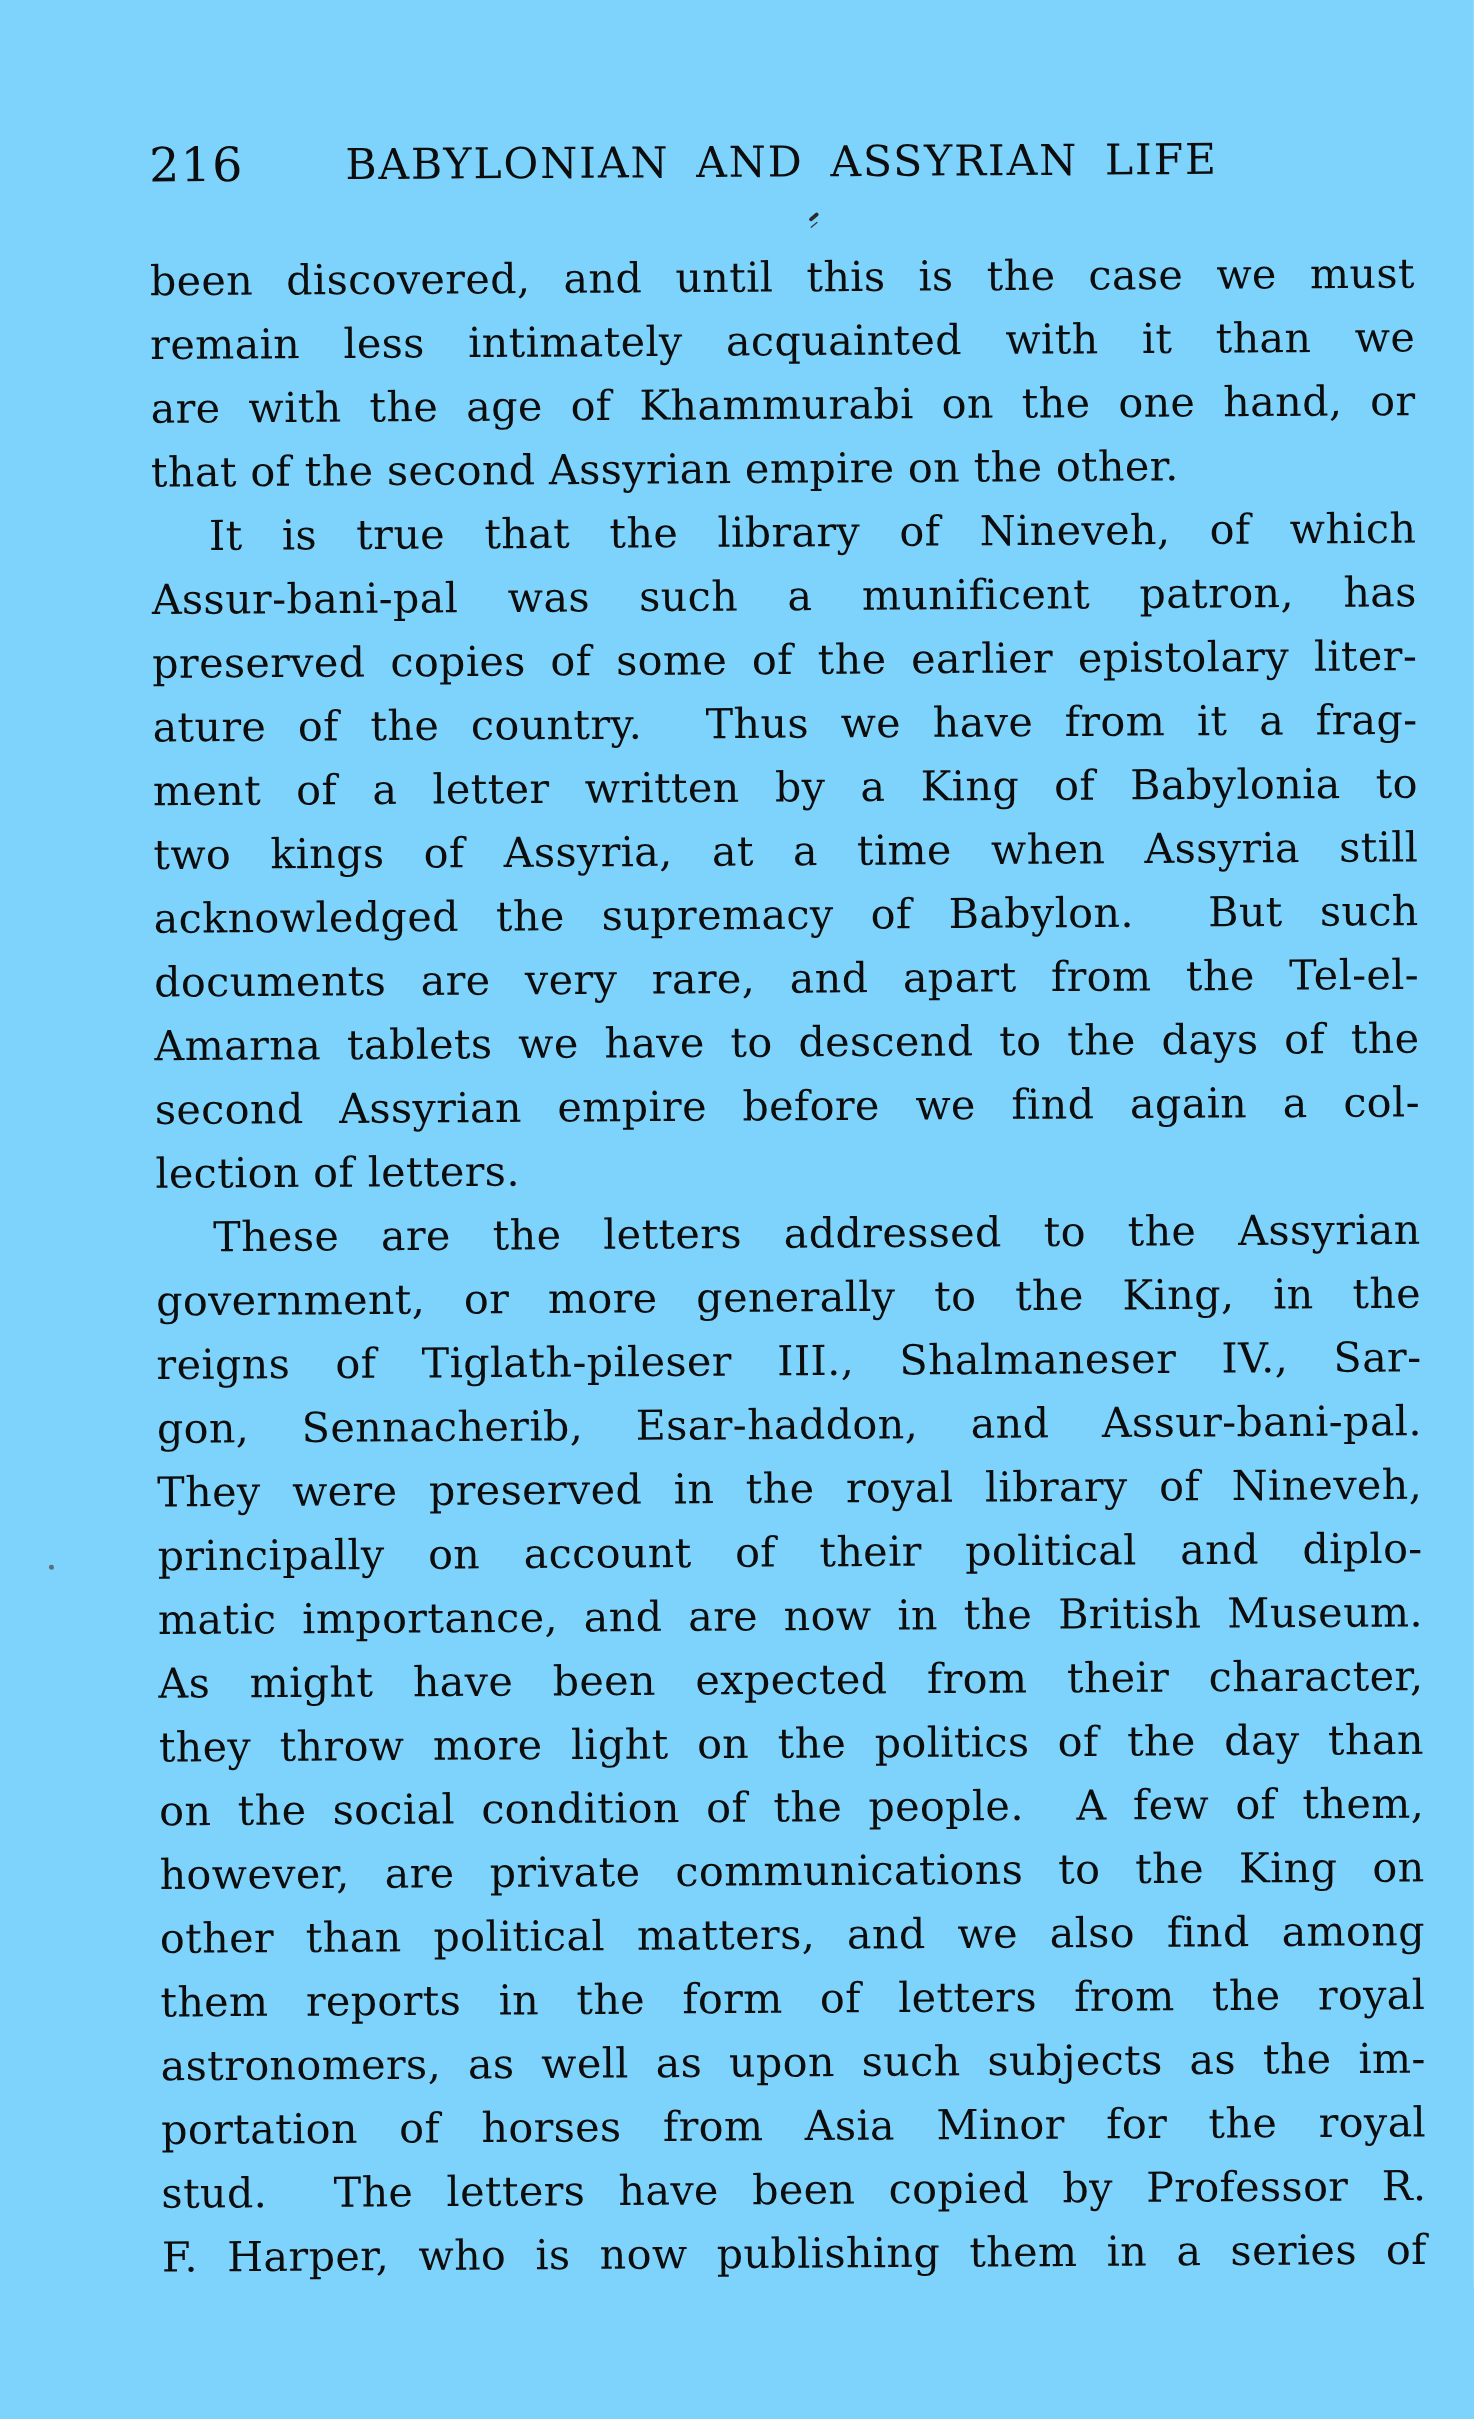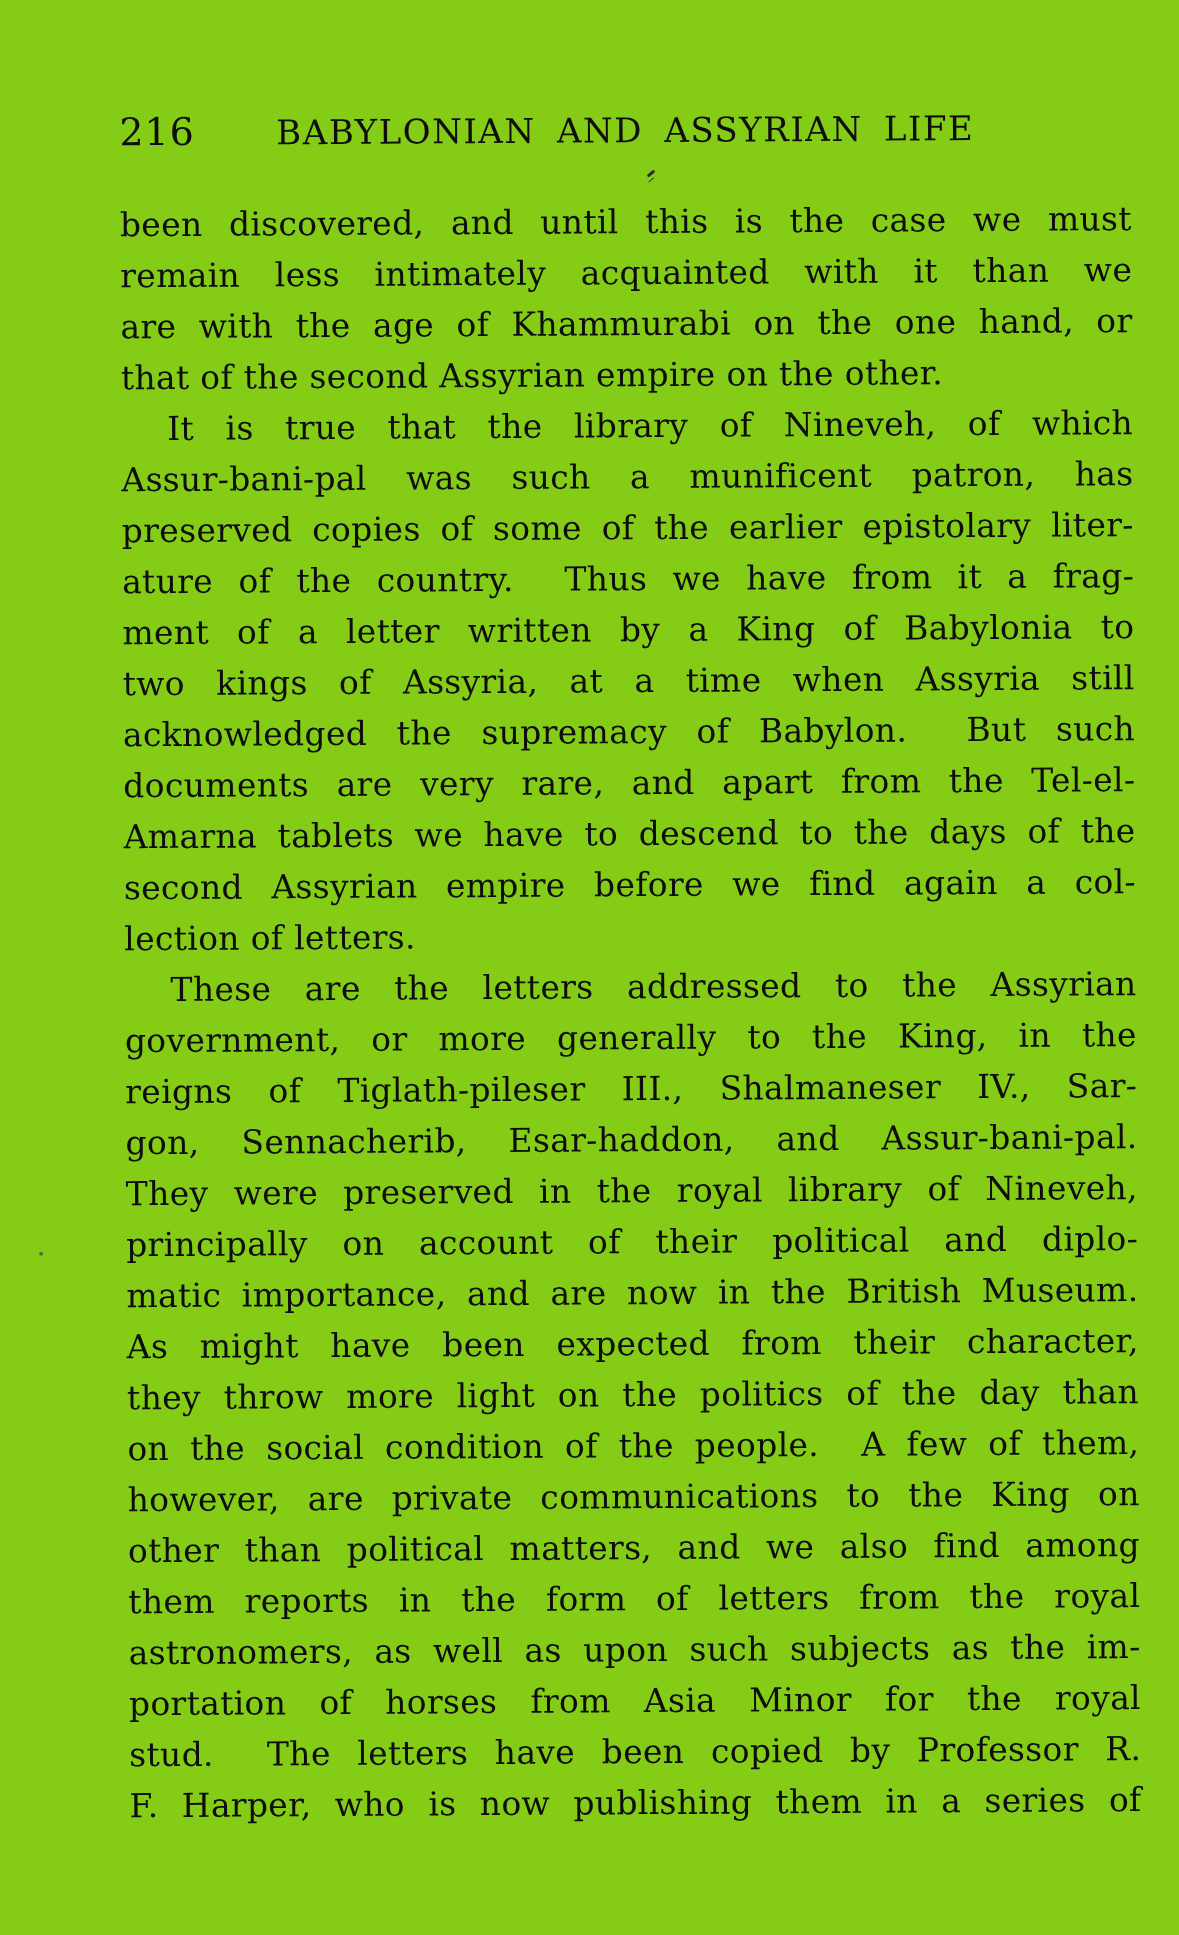--- a/index.html
+++ b/index.html
@@ -1,18 +1,18 @@
 <!DOCTYPE html>
 <html><head>
 <meta charset="utf-8">
 <style>
   html,body{margin:0;padding:0;}
   body{width:1179px;height:1935px;background:#ffffff;overflow:hidden;}
   .page{
-    position:relative;width:1179px;height:1935px;background:#84cc16;
+    position:relative;width:1179px;height:1935px;background:#7dd3fc;
     font-family:"DejaVu Serif", serif;color:#0d0d0d;overflow:hidden;
   }
   .tilt{
     position:absolute;left:0;top:0;width:100%;height:100%;
     transform:rotate(-0.35deg);transform-origin:0 55%;
   }
   .running-header{
     position:absolute;left:125px;top:112px;width:1012px;height:42px;
   }
   .page-number{

